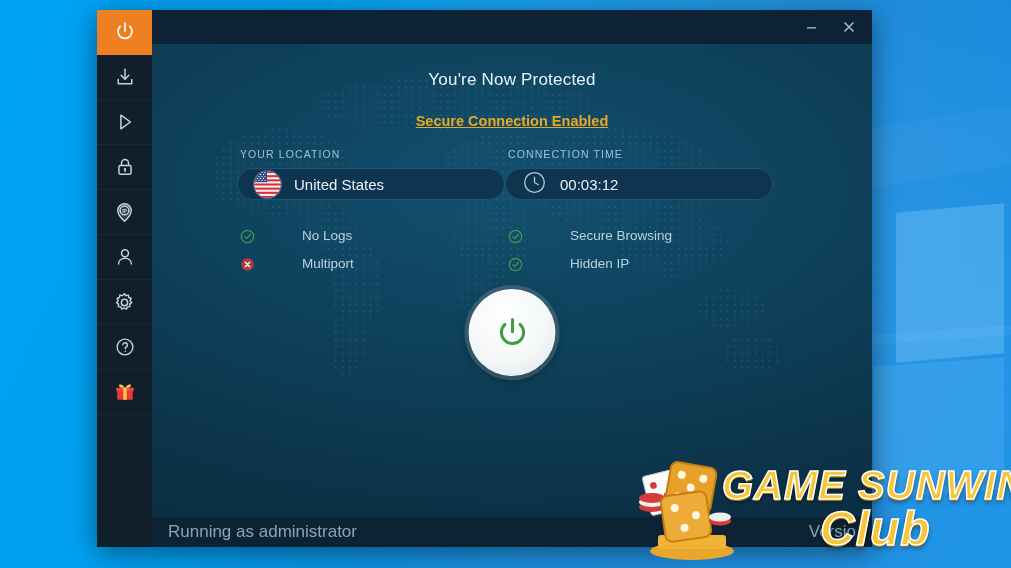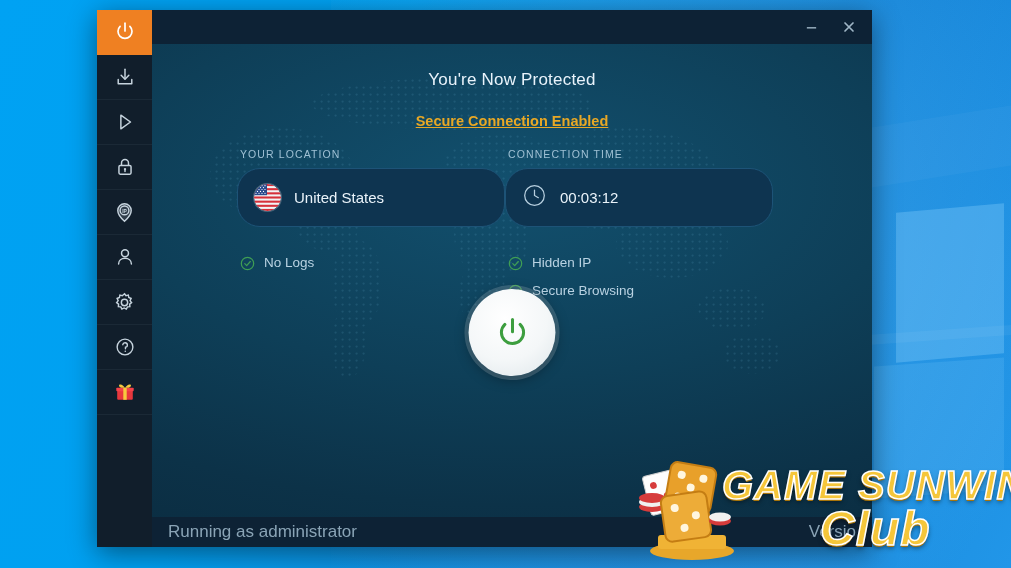--- a/index.html
+++ b/index.html
@@ -163,21 +163,21 @@
   .col.right { }
 
   .col-label {
     font-size: 10.5px;
     letter-spacing: 1.1px;
     color: #9fc0d4;
     margin-bottom: 8px;
     padding-left: 3px;
   }
   .pill {
-    height: 59px;
+    height: 32px;
     border-radius: 23px;
     background: #0e3450;
     border: 1px solid #1d5377;
     display: flex;
     align-items: center;
     padding: 0 16px;
     box-sizing: border-box;
     cursor: pointer;
   }
   .pill-text {
@@ -193,20 +193,21 @@
     box-shadow: 0 0 0 1px rgba(255,255,255,0.25);
   }
 
   .feature-list { margin-top: 22px; padding-left: 3px; }
   .feature {
     display: flex;
     align-items: center;
     height: 28px;
     color: #b9d2e2;
     font-size: 13.5px;
+    gap: 38px;
   }
   .feature .f-ico { margin-right: 9px; display: flex; }
   .feature .f-label { line-height: 1; }
 
   
   #power-btn {
     position: absolute;
     left: 50%;
     top: 245px;
     transform: translateX(-50%);
@@ -466,20 +467,29 @@
             <div class="feature-list">
               <div class="feature">
                 <span class="f-ico">
                   <svg width="15" height="15" viewBox="0 0 16 16" fill="none" stroke="#3f9e54" stroke-width="1.3">
                     <circle cx="8" cy="8" r="6.6"></circle>
                       <path d="M5.1 8.2 L7.1 10.2 L11 5.9" stroke-linecap="round" stroke-linejoin="round"></path>
                   </svg>
                 </span>
                 <span class="f-label">No Logs</span>
               </div>
+              <div class="feature">
+                <span class="f-ico">
+                  <svg width="15" height="15" viewBox="0 0 16 16">
+                    <circle cx="8" cy="8" r="6.6" fill="#b23840"></circle>
+                    <path d="M5.6 5.6 L10.4 10.4 M10.4 5.6 L5.6 10.4" stroke="#ffffff" stroke-width="1.4" stroke-linecap="round"></path>
+                  </svg>
+                </span>
+                <span class="f-label">Multiport</span>
+              </div>
             </div>
           </div>
 
           <div class="col right">
             <div class="col-label">CONNECTION TIME</div>
 
             <div class="pill">
               <span>
                 <svg width="25" height="25" viewBox="0 0 26 26" fill="none" stroke="#b7cfdf" stroke-width="1.3" stroke-linecap="round">
                   <circle cx="13" cy="13" r="10.2"></circle>
@@ -490,30 +500,30 @@
             </div>
 
             <div class="feature-list">
               <div class="feature">
                 <span class="f-ico">
                   <svg width="15" height="15" viewBox="0 0 16 16" fill="none" stroke="#3f9e54" stroke-width="1.3">
                     <circle cx="8" cy="8" r="6.6"></circle>
                       <path d="M5.1 8.2 L7.1 10.2 L11 5.9" stroke-linecap="round" stroke-linejoin="round"></path>
                   </svg>
                 </span>
-                <span class="f-label">Hidden IP</span>
+                <span class="f-label">Secure Browsing</span>
               </div>
               <div class="feature">
                 <span class="f-ico">
                   <svg width="15" height="15" viewBox="0 0 16 16" fill="none" stroke="#3f9e54" stroke-width="1.3">
                     <circle cx="8" cy="8" r="6.6"></circle>
                       <path d="M5.1 8.2 L7.1 10.2 L11 5.9" stroke-linecap="round" stroke-linejoin="round"></path>
                   </svg>
                 </span>
-                <span class="f-label">Secure Browsing</span>
+                <span class="f-label">Hidden IP</span>
               </div>
             </div>
           </div>
         </div>
 
         <div id="power-btn">
           <svg width="38" height="38" viewBox="0 0 24 24" fill="none" stroke="#3d9e3f" stroke-width="1.9" stroke-linecap="round">
             <path d="M12 3.4 V11.2"></path>
             <path d="M7.2 6.6 A7 7 0 1 0 16.8 6.6"></path>
           </svg>

